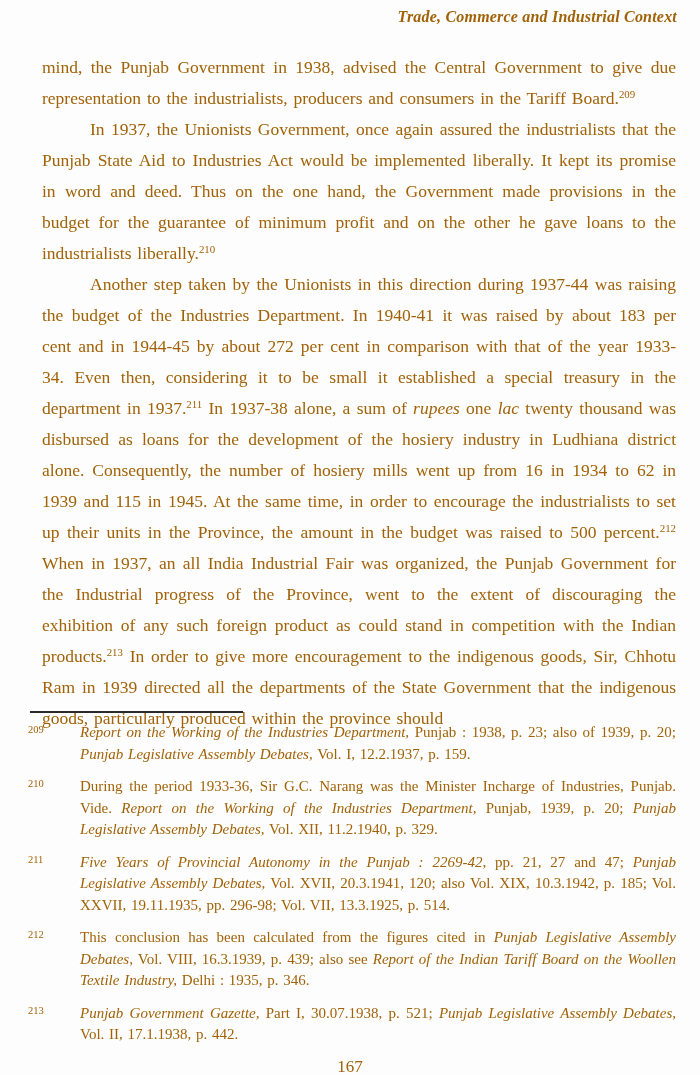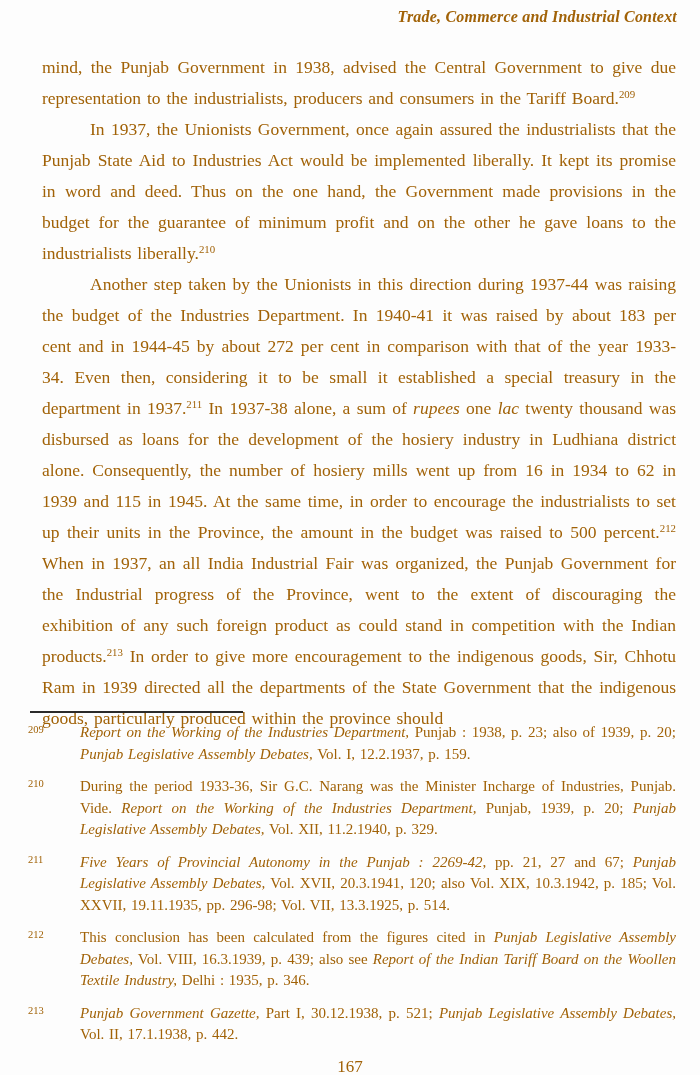--- a/index.html
+++ b/index.html
@@ -101,26 +101,26 @@
       <div class="footnote">
         <span class="fn-num">209</span>
         <div class="fn-text"><em class="italic-term">Report on the Working of the Industries Department,</em><span> Punjab : 1938, p. 23; also of 1939, p. 20; </span><em class="italic-term">Punjab Legislative Assembly Debates,</em><span> Vol. I, 12.2.1937, p. 159.</span></div>
       </div>
       <div class="footnote">
         <span class="fn-num">210</span>
         <div class="fn-text"><span>During the period 1933-36, Sir G.C. Narang was the Minister Incharge of Industries, Punjab. Vide. </span><em class="italic-term">Report on the Working of the Industries Department,</em><span> Punjab, 1939, p. 20; </span><em class="italic-term">Punjab Legislative Assembly Debates,</em><span> Vol. XII, 11.2.1940,  p. 329.</span></div>
       </div>
       <div class="footnote">
         <span class="fn-num">211</span>
-        <div class="fn-text"><em class="italic-term">Five Years of Provincial Autonomy in the Punjab : 2269-42</em><span>, pp. 21, 27 and 67; </span><em class="italic-term">Punjab Legislative Assembly Debates,</em><span> Vol. XVII, 20.3.1941, 120; also Vol. XIX, 10.3.1942, p. 185; Vol. XXVII, 19.11.1935,  pp. 296-98; Vol. VII, 13.3.1925, p. 514.</span></div>
+        <div class="fn-text"><em class="italic-term">Five Years of Provincial Autonomy in the Punjab : 2269-42</em><span>, pp. 21, 27 and 47; </span><em class="italic-term">Punjab Legislative Assembly Debates,</em><span> Vol. XVII, 20.3.1941, 120; also Vol. XIX, 10.3.1942, p. 185; Vol. XXVII, 19.11.1935,  pp. 296-98; Vol. VII, 13.3.1925, p. 514.</span></div>
       </div>
       <div class="footnote">
         <span class="fn-num">212</span>
         <div class="fn-text"><span>This conclusion has been calculated from the figures cited in </span><em class="italic-term">Punjab Legislative Assembly Debates,</em><span> Vol. VIII, 16.3.1939, p. 439; also see </span><em class="italic-term">Report of the Indian Tariff Board on the Woollen Textile Industry,</em><span> Delhi : 1935, p. 346.</span></div>
       </div>
       <div class="footnote">
         <span class="fn-num">213</span>
-        <div class="fn-text"><em class="italic-term">Punjab Government Gazette,</em><span> Part I, 30.12.1938, p. 521; </span><em class="italic-term">Punjab Legislative Assembly Debates,</em><span> Vol. II, 17.1.1938,  p. 442.</span></div>
+        <div class="fn-text"><em class="italic-term">Punjab Government Gazette,</em><span> Part I, 30.07.1938, p. 521; </span><em class="italic-term">Punjab Legislative Assembly Debates,</em><span> Vol. II, 17.1.1938,  p. 442.</span></div>
       </div>
     </div>
 
   <div class="page-number">167</div>
 </div>
 
 </body></html>

